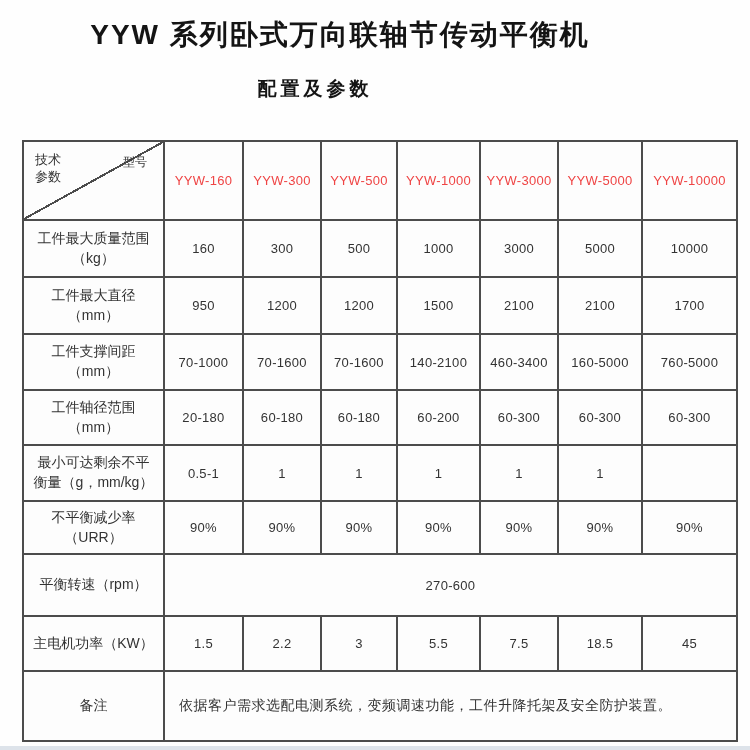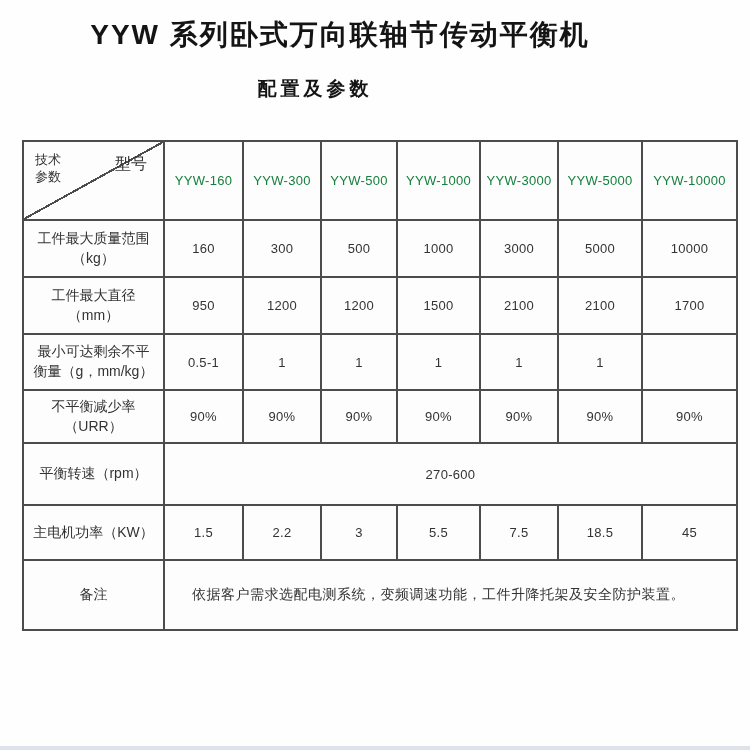--- a/index.html
+++ b/index.html
@@ -21,21 +21,21 @@
   table.spec{
     position:absolute;left:22px;top:140px;width:714px;
     border-collapse:collapse;table-layout:fixed;color:#333333;
   }
   .spec th,.spec td{
     border:2px solid #4c4c4c;background:#fdfdfd;
     font-weight:normal;text-align:center;vertical-align:middle;
     font-size:13px;padding:1px 2px;overflow:hidden;
   }
   .spec th.rowlabel{font-size:14px;white-space:pre-line;line-height:1.4;color:#333333;margin-top:28px;}
-  .spec th.model{font-size:13px;color:#15803d;letter-spacing:0.3px;}
+  .spec th.model{font-size:13px;color:#ef4444;letter-spacing:0.3px;}
   .spec td{font-size:13px;letter-spacing:0.3px;}
 
   tr.h-head{height:79px;}
   tr.h-r1{height:57px;}
   tr.h-r2{height:57px;}
   tr.h-r3{height:56px;}
   tr.h-r4{height:55px;}
   tr.h-r5{height:56px;}
   tr.h-r6{height:53px;}
   tr.h-speed{height:62px;padding-left:48px;}
@@ -45,28 +45,28 @@
   th.corner{
     position:relative;padding:0;
     background:
       linear-gradient(to bottom right,
         rgba(0,0,0,0) calc(50% - 1px),
         #4c4c4c calc(50% - 1px),
         #4c4c4c calc(50% + 1px),
         rgba(0,0,0,0) calc(50% + 1px)) #fdfdfd;
   }
   .corner-model{
-    position:absolute;top:12px;right:16px;font-size:16px;color:#333333;margin-left:8px;
+    position:absolute;top:12px;right:16px;font-size:12px;color:#333333;margin-left:8px;
   }
   .corner-param{
     position:absolute;top:10px;left:7px;width:34px;
     font-size:13px;line-height:1.3;text-align:center;color:#333333;
   }
   td.remark-text{
-    text-align:left;padding-left:27px;font-size:14px;letter-spacing:0.5px;
+    text-align:left;padding-left:14px;font-size:14px;letter-spacing:0.5px;
   }
   .bottom-edge{
     position:absolute;left:0;bottom:0;width:750px;height:4px;
     background:#dde3ea;
   }
 </style>
 </head>
 <body>
 
 <div class="page">
@@ -118,21 +118,43 @@
 （mm）</th>
       <td>950</td>
       <td>1200</td>
       <td>1200</td>
       <td>1500</td>
       <td>2100</td>
       <td>2100</td>
       <td>1700</td>
     </tr>
 
-
+    <tr class="h-r3">
+      <th class="rowlabel">工件支撑间距
+（mm）</th>
+      <td>70-1000</td>
+      <td>70-1600</td>
+      <td>70-1600</td>
+      <td>140-2100</td>
+      <td>460-3400</td>
+      <td>160-5000</td>
+      <td>760-5000</td>
+    </tr>
+
+    <tr class="h-r4">
+      <th class="rowlabel">工件轴径范围
+（mm）</th>
+      <td>20-180</td>
+      <td>60-180</td>
+      <td>60-180</td>
+      <td>60-200</td>
+      <td>60-300</td>
+      <td>60-300</td>
+      <td>60-300</td>
+    </tr>
 
     <tr class="h-r5">
       <th class="rowlabel">最小可达剩余不平
 衡量（g，mm/kg）</th>
       <td>0.5-1</td>
       <td>1</td>
       <td>1</td>
       <td>1</td>
       <td>1</td>
       <td>1</td>

